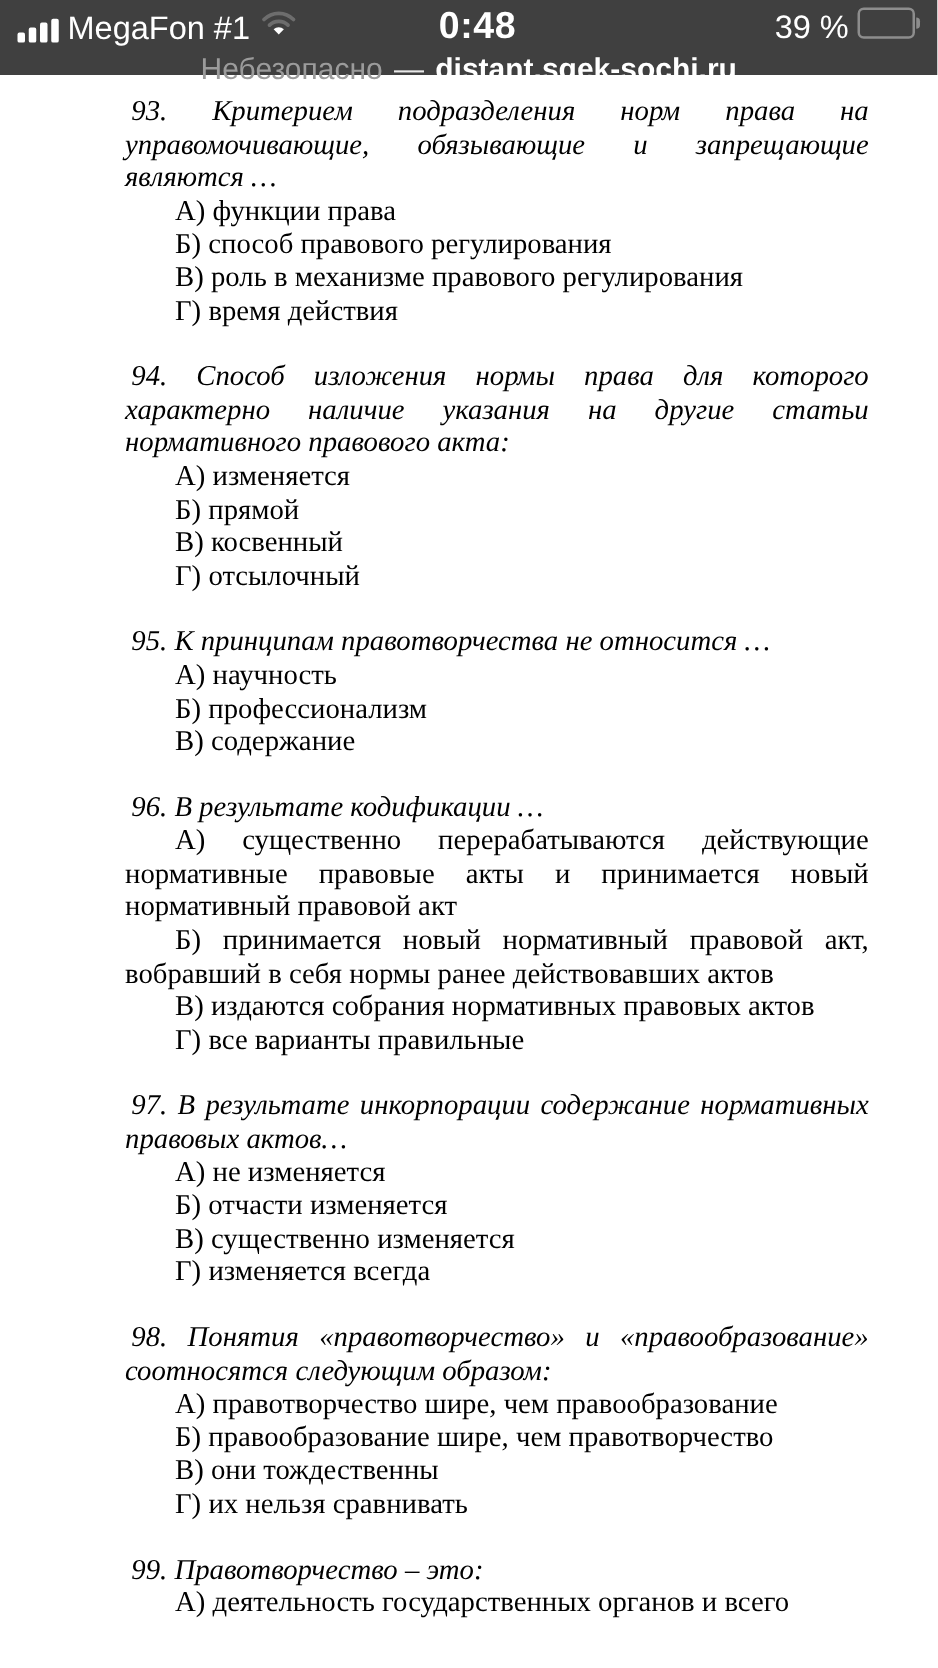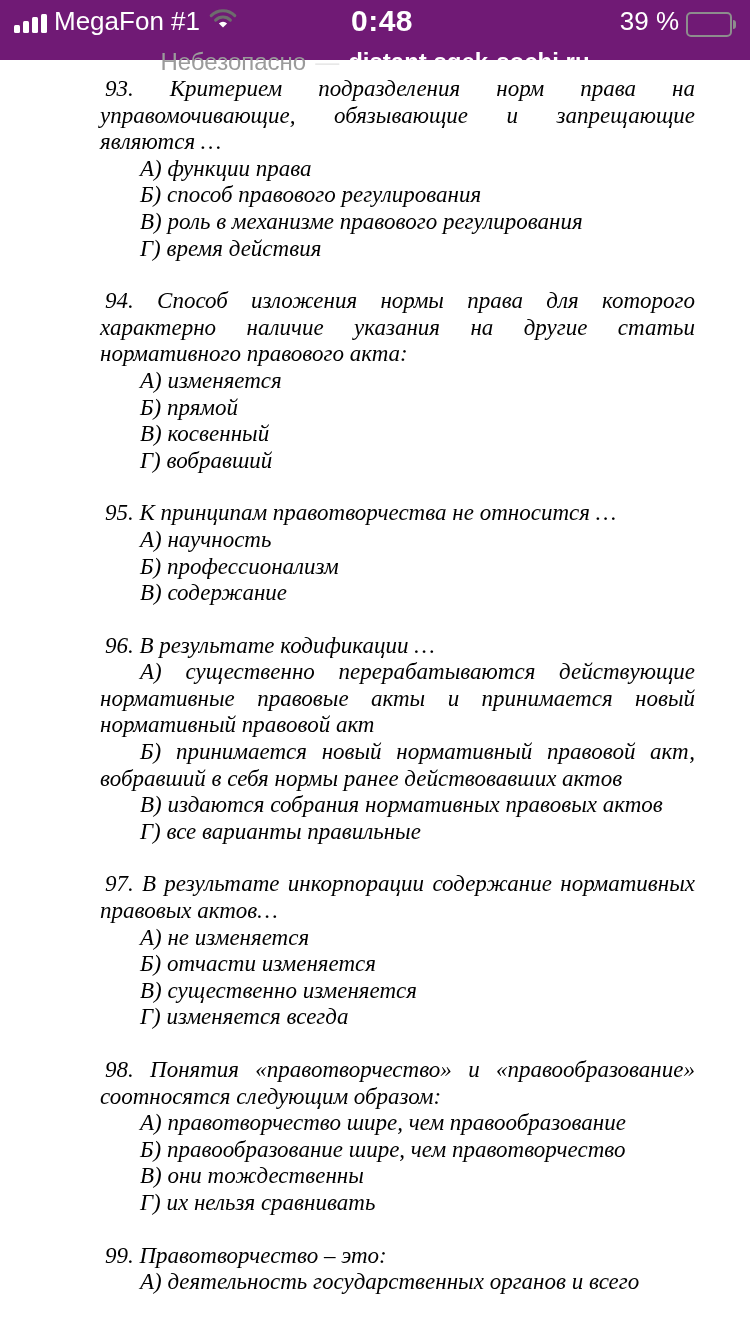--- a/index.html
+++ b/index.html
@@ -1,52 +1,52 @@
 <!DOCTYPE html>
 <html><head>
 <meta charset="utf-8">
 <style>
   html,body{margin:0;padding:0;}
   body{
     width:750px;height:1334px;overflow:hidden;background:#ffffff;
     font-family:"Liberation Sans","DejaVu Sans",sans-serif;
   }
   
-  .status-header{height:60px;background:#701a75;color:#ffffff;}
+  .status-header{height:60px;background:#404040;color:#ffffff;}
   .sb-row1{height:42px;position:relative;display:flex;align-items:center;padding:0 14px;box-sizing:border-box;}
   .sb-left{display:flex;align-items:flex-end;gap:7px;z-index:2;}
   .carrier{font-size:26px;line-height:26px;color:#ffffff;}
   .signal{display:flex;align-items:flex-end;gap:3px;height:20px;padding-bottom:1px;}
   .signal i{display:block;width:6px;background:#ffffff;border-radius:1.5px;}
   .signal i:nth-child(1){height:8px;}
   .signal i:nth-child(2){height:12px;}
   .signal i:nth-child(3){height:16px;}
   .signal i:nth-child(4){height:19px;}
   .wifi{margin-left:2px;margin-bottom:1px;}
   .clock{position:absolute;left:14px;right:0;text-align:center;font-size:30px;font-weight:600;letter-spacing:.5px;z-index:1;}
-  .sb-right{margin-left:auto;display:flex;align-items:flex-end;gap:7px;z-index:2;}
+  .sb-right{margin-left:auto;display:flex;align-items:flex-start;gap:7px;z-index:2;}
   .bat-pct{font-size:26px;color:#ffffff;}
   .battery{display:flex;align-items:center;}
   .bat-body{width:40px;height:19px;border:2px solid #8d8d8d;border-radius:5px;padding:1px;box-sizing:content-box;}
   .bat-fill{height:100%;background:#ffffff;border-radius:2px;}
   .bat-nub{width:3px;height:9px;background:#8d8d8d;border-radius:0 3px 3px 0;margin-left:1px;}
-  .sb-row2{height:34px;display:flex;justify-content:center;align-items:flex-end;gap:9px;font-size:24px;}
+  .sb-row2{height:34px;display:flex;justify-content:center;align-items:flex-start;gap:9px;font-size:24px;}
   .sec-label{color:#9b9b9b;}
   .sec-dash{color:#e8e8e8;}
   .domain{color:#ffffff;font-weight:600;}
   
   .page{
     padding:16px 55px 0 100px;
     font-family:"Liberation Serif","DejaVu Serif",serif;
     font-size:23px;line-height:26.6px;color:#000000;
     text-align:justify;
   }
   .question{margin:0 0 26px 0;}
   .q-title{margin:0;font-weight:normal;font-style:italic;text-indent:5px;}
-  .option{margin:0;text-indent:40px;font-style:italic;}
+  .option{margin:0;text-indent:40px;}
 </style>
 </head>
 <body>
 
 <div class="status-header">
   <div class="sb-row1">
     <div class="sb-left">
       <span class="signal">
         <i></i>
           <i></i>
@@ -86,21 +86,21 @@
     <p class="option">Б) способ правового регулирования</p>
     <p class="option">В) роль в механизме правового регулирования</p>
     <p class="option">Г) время действия</p>
   </div>
 
   <div class="question">
     <p class="q-title">94. Способ изложения нормы права для которого характерно наличие указания на другие статьи нормативного правового акта:</p>
     <p class="option">А) изменяется</p>
     <p class="option">Б) прямой</p>
     <p class="option">В) косвенный</p>
-    <p class="option">Г) вобравший</p>
+    <p class="option">Г) отсылочный</p>
   </div>
 
   <div class="question">
     <p class="q-title">95. К принципам правотворчества не относится …</p>
     <p class="option">А) научность</p>
     <p class="option">Б) профессионализм</p>
     <p class="option">В) содержание</p>
   </div>
 
   <div class="question">

